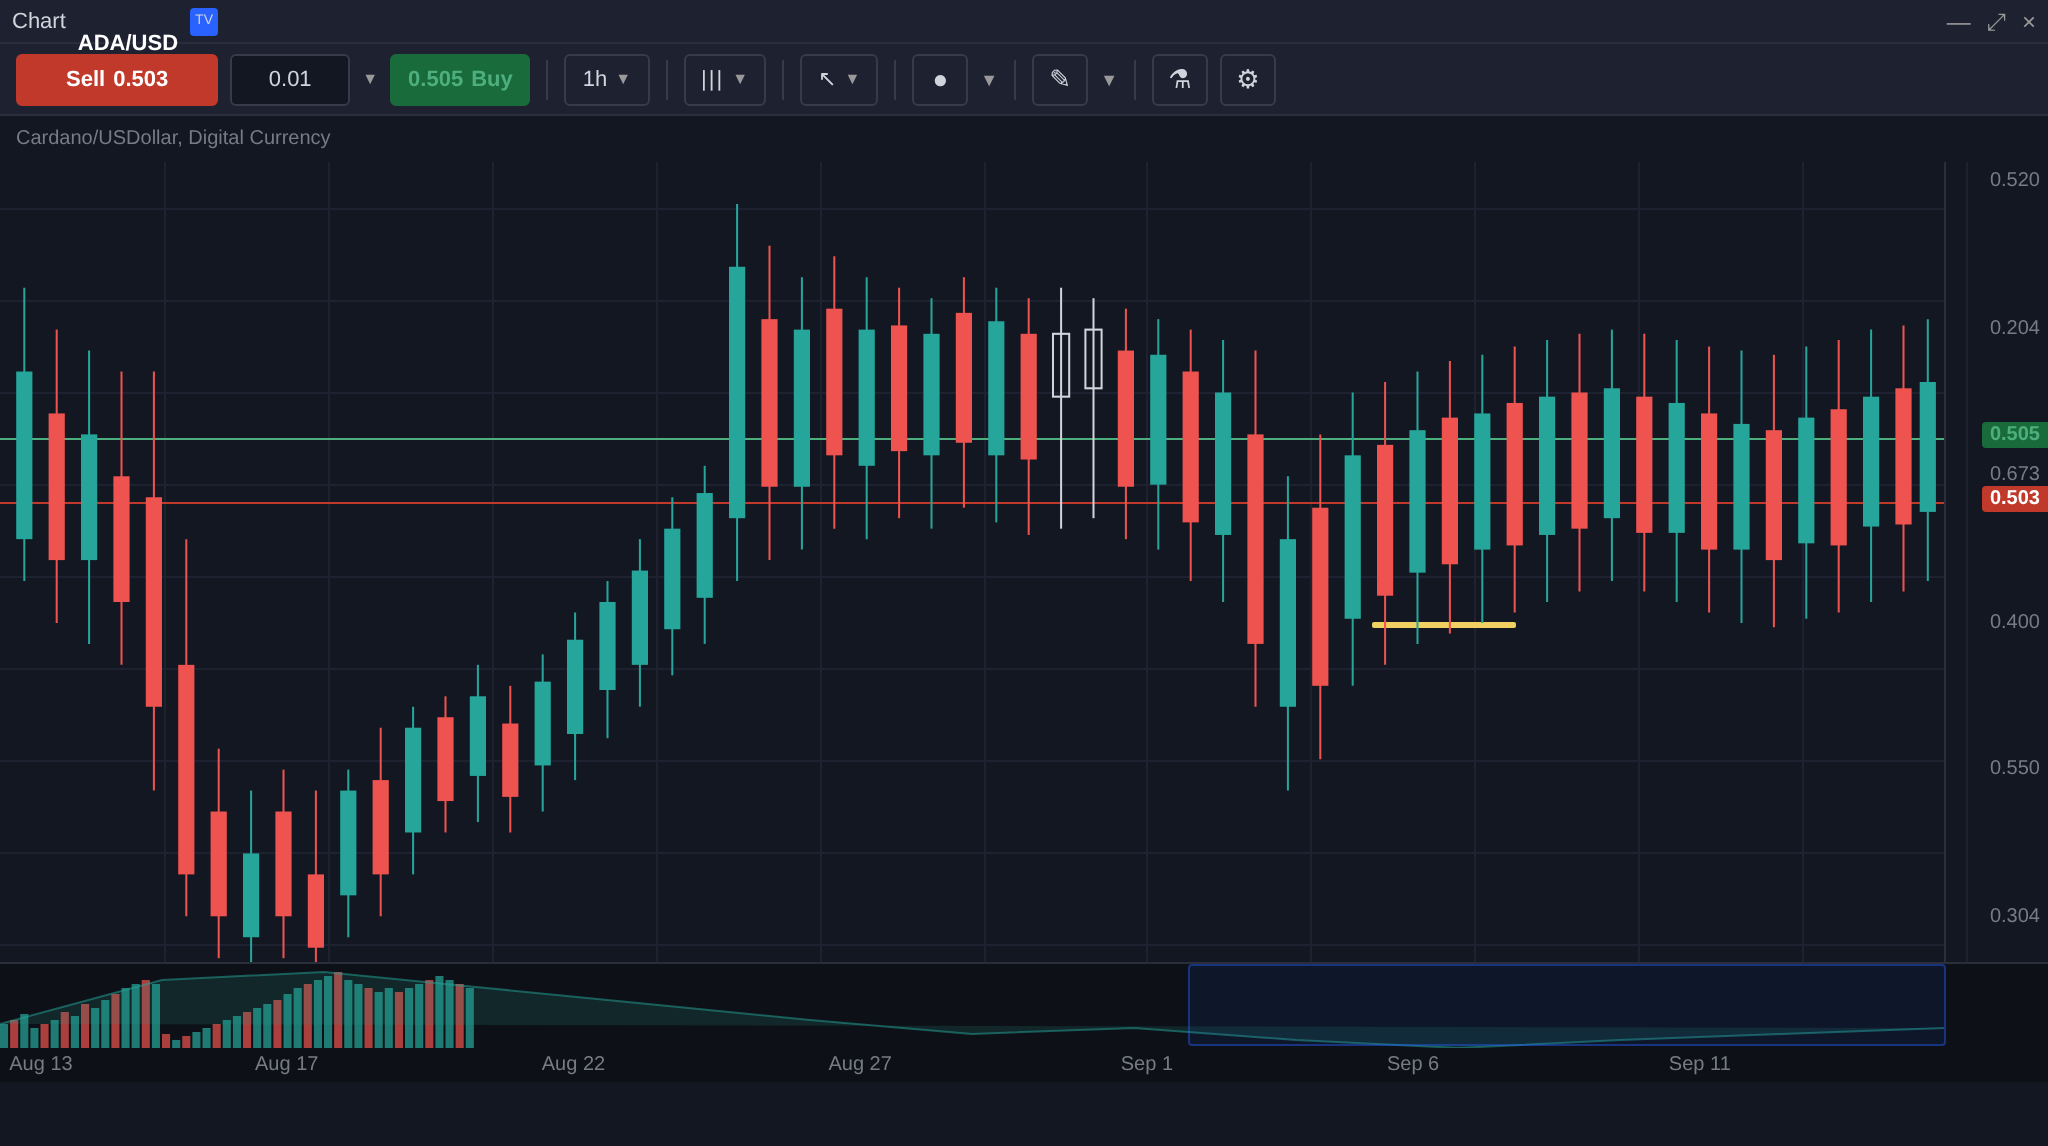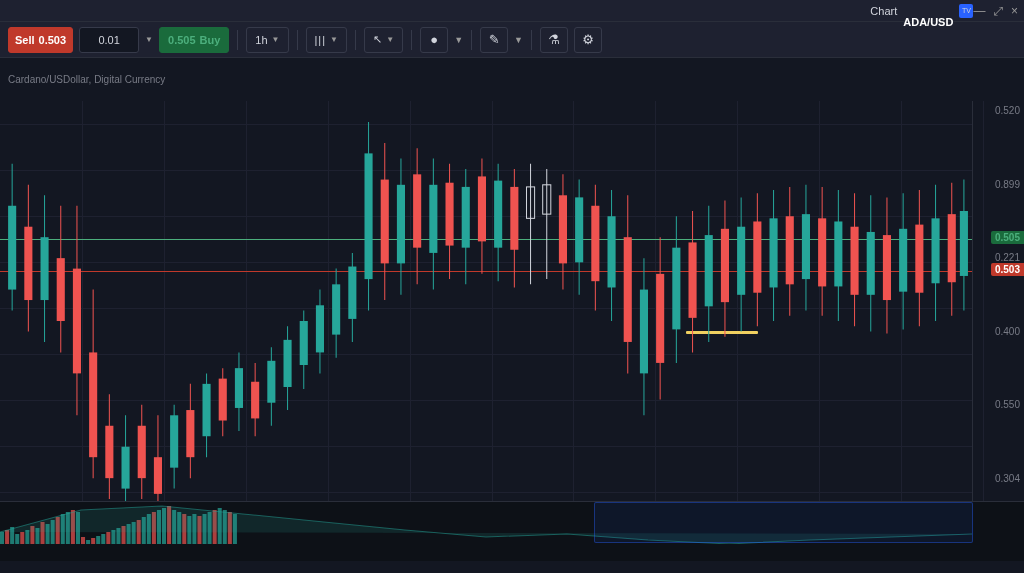--- a/index.html
+++ b/index.html
@@ -6,21 +6,21 @@
     body { background: #131722; color: #d1d4dc; font-family: 'Trebuchet MS', Arial, sans-serif; font-size: 12px; width: 1024px; height: 573px; overflow: hidden; }
 
     
     #title-bar {
       background: #1e2130;
       height: 22px;
       display: flex;
       align-items: center;
       padding: 0 6px;
       border-bottom: 1px solid #2a2e3a;
-      justify-content: flex-end;
+      justify-content: space-between;
     }
     #title-bar-left { display: flex; align-items: center; gap: 6px; }
     #title-bar-left span { font-size: 11px; color: #d1d4dc; }
     #title-bar-icon { width: 14px; height: 14px; background: #2962ff; border-radius: 2px; display: flex; align-items: center; justify-content: center; font-size: 8px; color: #fff; }
     #title-bar-right { display: flex; align-items: center; gap: 8px; color: #999; font-size: 12px; cursor: pointer; }
 
     
     #toolbar {
       background: #1e2130;
       height: 36px;
@@ -37,21 +37,21 @@
       border: 1px solid #363a4a;
       border-radius: 3px;
       color: #d1d4dc;
       font-size: 11px;
       cursor: pointer;
       display: flex;
       align-items: center;
       gap: 4px;
       white-space: nowrap;
     }
-    .sell-btn { background: #c0392b; border-color: #c0392b; color: #fff; font-weight: bold; padding: 0 6px; }
+    .sell-btn { background: #c0392b; border-color: #c0392b; color: #fff; font-weight: bold; padding: 0 24px; }
     .buy-btn { background: #1a6b3c; border-color: #1a6b3c; color: #4caf7d; font-weight: bold; }
     .price-input {
       height: 26px;
       width: 60px;
       background: #131722;
       border: 1px solid #363a4a;
       border-radius: 3px;
       color: #d1d4dc;
       font-size: 11px;
       padding: 0 4px;
@@ -68,21 +68,21 @@
       color: #d1d4dc;
       font-size: 13px;
       cursor: pointer;
       display: flex;
       align-items: center;
       justify-content: center;
     }
 
     
     #subtitle {
-      padding: 16px 8px;
+      padding: 6px 8px;
       font-size: 10px;
       color: #787b86;
       background: #131722;
     }
 
     
     #chart-area {
       position: relative;
       background: #131722;
       width: 1024px;
@@ -523,22 +523,22 @@
 
     <line x1="940" y1="78" x2="940" y2="205" class="bear-wick"></line>
     <rect x="936" y="108" width="8" height="65" class="bear-body"></rect>
 
     <line x1="952" y1="75" x2="952" y2="200" class="bull-wick"></line>
     <rect x="948" y="105" width="8" height="62" class="bull-body"></rect>
   </svg>
 
   <div id="price-scale">
     <span class="price-label">0.520</span>
-    <span class="price-label">0.899</span>
-    <span class="price-label">0.221</span>
+    <span class="price-label">0.204</span>
+    <span class="price-label">0.673</span>
     <span class="price-label">0.400</span>
     <span class="price-label">0.550</span>
     <span class="price-label">0.304</span>
     <span class="price-label">0.460</span>
   </div>
 
   <div class="price-badge-green" style="top:calc(30% - 8px);">
     <span>0.505</span>
   </div>
 
@@ -606,15 +606,24 @@
       <rect x="215" y="6" width="4" height="36" fill="#26a69a" opacity="0.7"></rect>
       <rect x="220" y="8" width="4" height="34" fill="#26a69a" opacity="0.7"></rect>
       <rect x="225" y="10" width="4" height="32" fill="#ef5350" opacity="0.7"></rect>
       <rect x="230" y="12" width="4" height="30" fill="#26a69a" opacity="0.7"></rect>
 
       <polyline points="0,30 80,8 160,4 240,12 320,20 400,28 480,35 560,32 640,38 720,42 800,38 880,35 960,32" fill="rgba(38,166,154,0.15)" stroke="rgba(38,166,154,0.5)" stroke-width="1"></polyline>
     </svg>
 
     <div id="overview-viewport" style="left:58%;width:37%;"></div>
 
+    <div id="overview-labels">
+      <span class="overview-time-label" style="left:2%;">Aug 13</span>
+      <span class="overview-time-label" style="left:14%;">Aug 17</span>
+      <span class="overview-time-label" style="left:28%;">Aug 22</span>
+      <span class="overview-time-label" style="left:42%;">Aug 27</span>
+      <span class="overview-time-label" style="left:56%;">Sep 1</span>
+      <span class="overview-time-label" style="left:69%;">Sep 6</span>
+      <span class="overview-time-label" style="left:83%;">Sep 11</span>
+    </div>
   </div>
 
 </div>
 
 </body></html>

